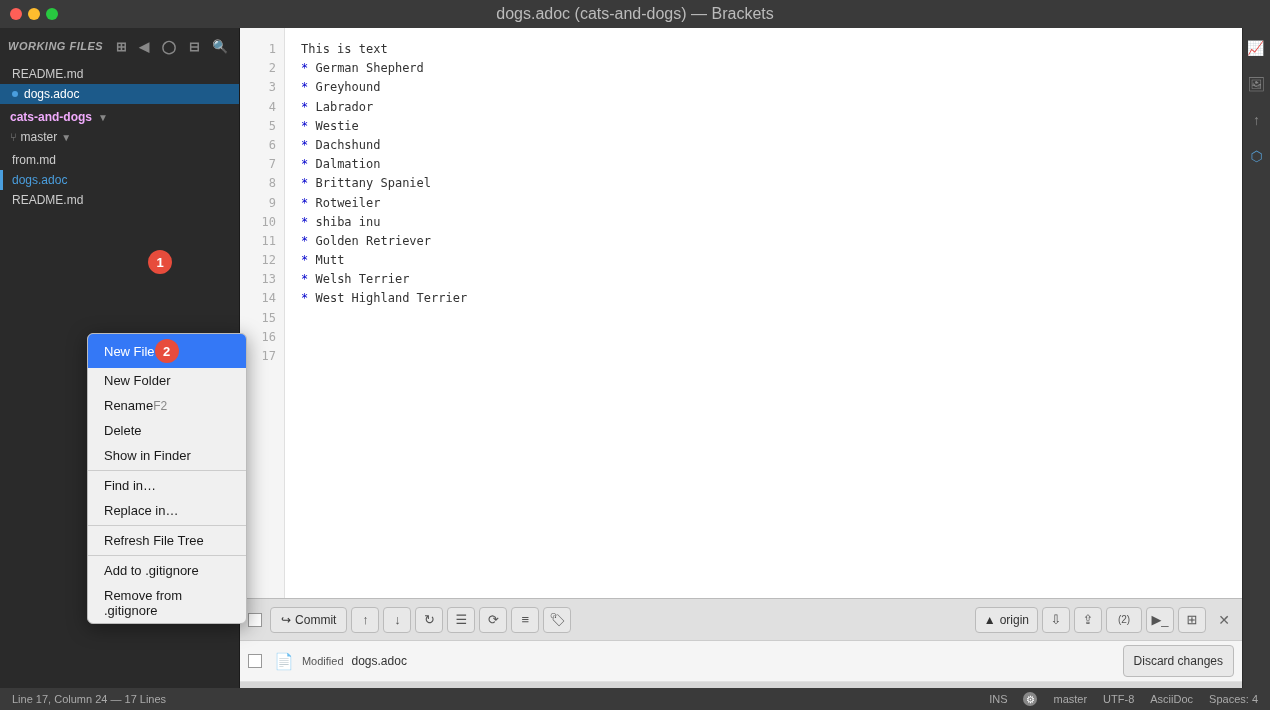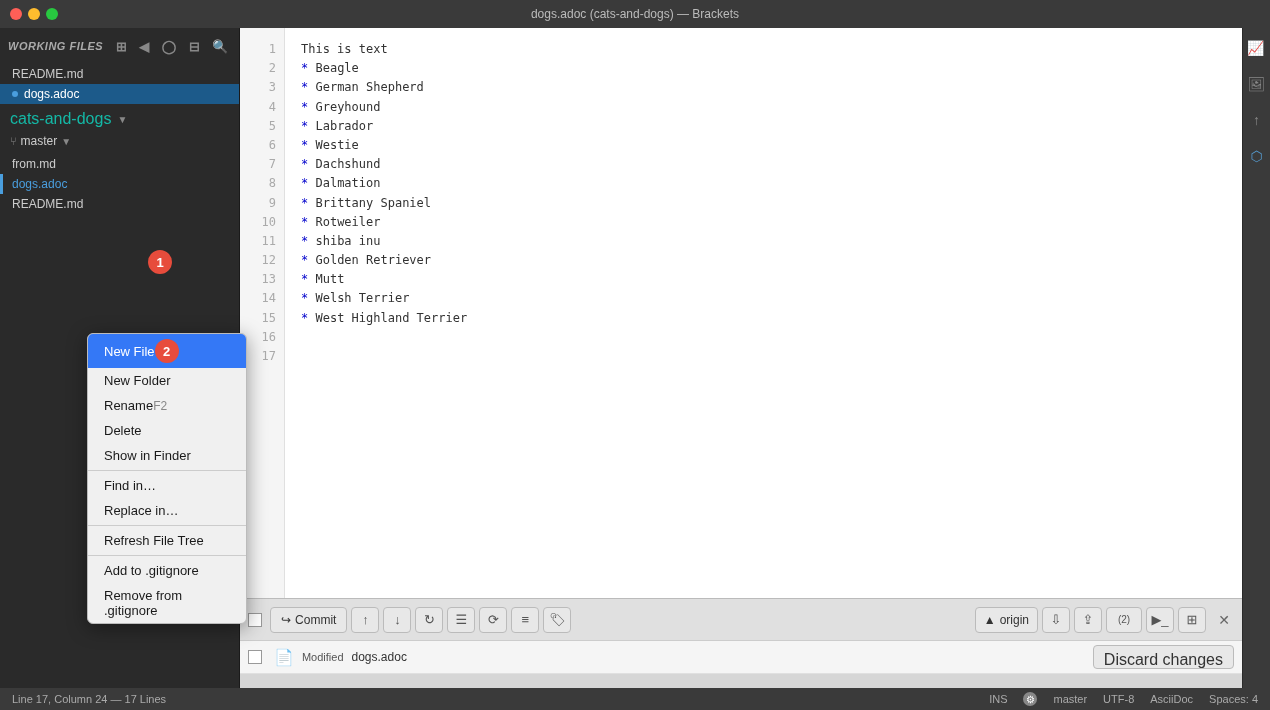--- a/index.html
+++ b/index.html
@@ -16,21 +16,21 @@
     .titlebar {
       height: 28px;
       background: #3a3a3a;
       display: flex;
       align-items: center;
       justify-content: center;
       position: relative;
       -webkit-app-region: drag;
     }
     .titlebar-title {
-      font-size: 12px;
+      font-size: 16px;
       color: #bbb;
     }
     .traffic-lights {
       position: absolute;
       left: 10px;
       display: flex;
       gap: 6px;
       align-items: center;
     }
     .tl {
@@ -112,23 +112,24 @@
     }
 
     
     .project-header {
       padding: 6px 10px 4px;
       display: flex;
       align-items: center;
       gap: 6px;
     }
     .project-name {
-      font-size: 16px;
-      color: #14b8a6;
-      cursor: pointer;
+      font-size: 12px;
+      color: #f0abfc;
+      cursor: pointer;
+      font-weight: bold;
     }
     .project-arrow {
       font-size: 10px;
       color: #888;
     }
     .branch-header {
       padding: 2px 10px 6px;
       display: flex;
       align-items: center;
       gap: 4px;
@@ -365,26 +366,26 @@
       color: #555;
     }
 
     .git-filename {
       font-size: 12px;
       color: #333;
     }
 
     .discard-btn {
       margin-left: auto;
-      height: 24px;
+      height: 32px;
       padding: 5px 10px;
       background: #e8e8e8;
       border: 1px solid #bbb;
       border-radius: 4px;
-      font-size: 16px;
+      font-size: 12px;
       color: #333;
       cursor: pointer;
     }
 
     
     .status-bar {
       height: 22px;
       background: #3a3a3a;
       display: flex;
       align-items: center;
@@ -531,21 +532,20 @@
           <div>12</div>
           <div>13</div>
           <div>14</div>
           <div>15</div>
           <div>16</div>
           <div>17</div>
         </div>
       <div class="code-content" id="code-lines">
           <div class="code-line">This is text</div>
           <div class="code-line"></div>
-          <div class="code-line"><span style="color:#0000cc;">* </span>Beagle</div>
           <div class="code-line"><span style="color:#0000cc;">* </span>German Shepherd</div>
           <div class="code-line"><span style="color:#0000cc;">* </span>Greyhound</div>
           <div class="code-line"><span style="color:#0000cc;">* </span>Labrador</div>
           <div class="code-line"><span style="color:#0000cc;">* </span>Westie</div>
           <div class="code-line"><span style="color:#0000cc;">* </span>Dachshund</div>
           <div class="code-line"><span style="color:#0000cc;">* </span>Dalmation</div>
           <div class="code-line"><span style="color:#0000cc;">* </span>Brittany Spaniel</div>
           <div class="code-line"><span style="color:#0000cc;">* </span>Rotweiler</div>
           <div class="code-line"><span style="color:#0000cc;">* </span>shiba inu</div>
           <div class="code-line"><span style="color:#0000cc;">* </span>Golden Retriever</div>

